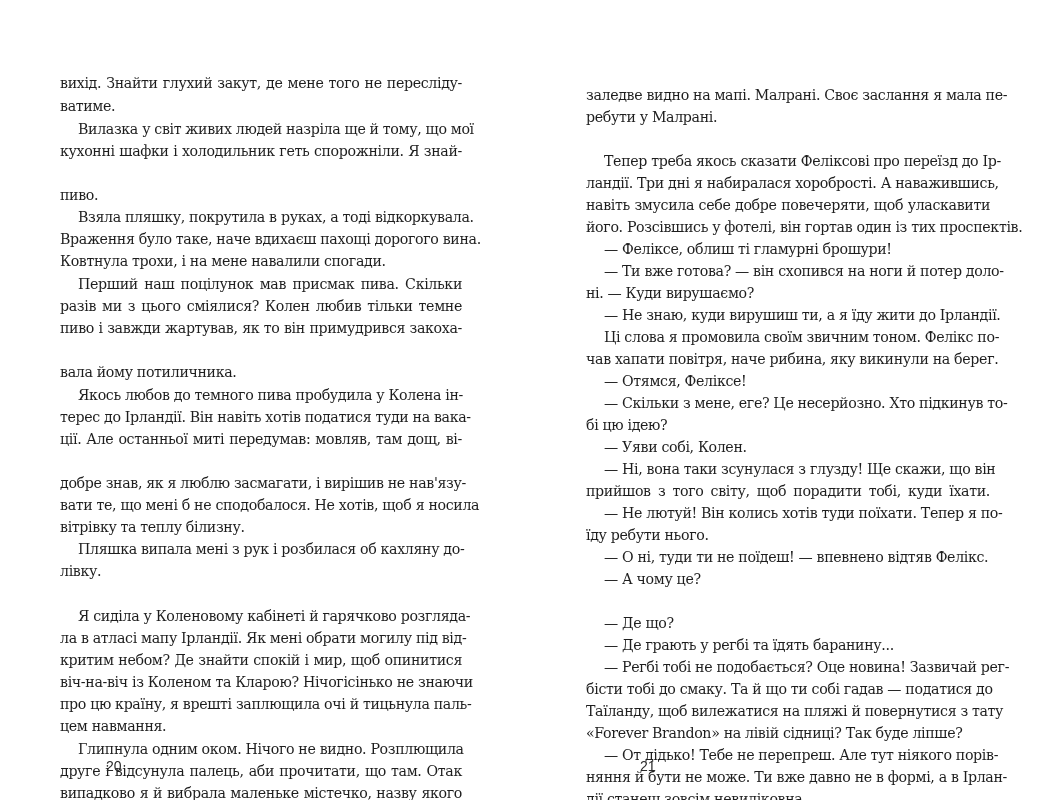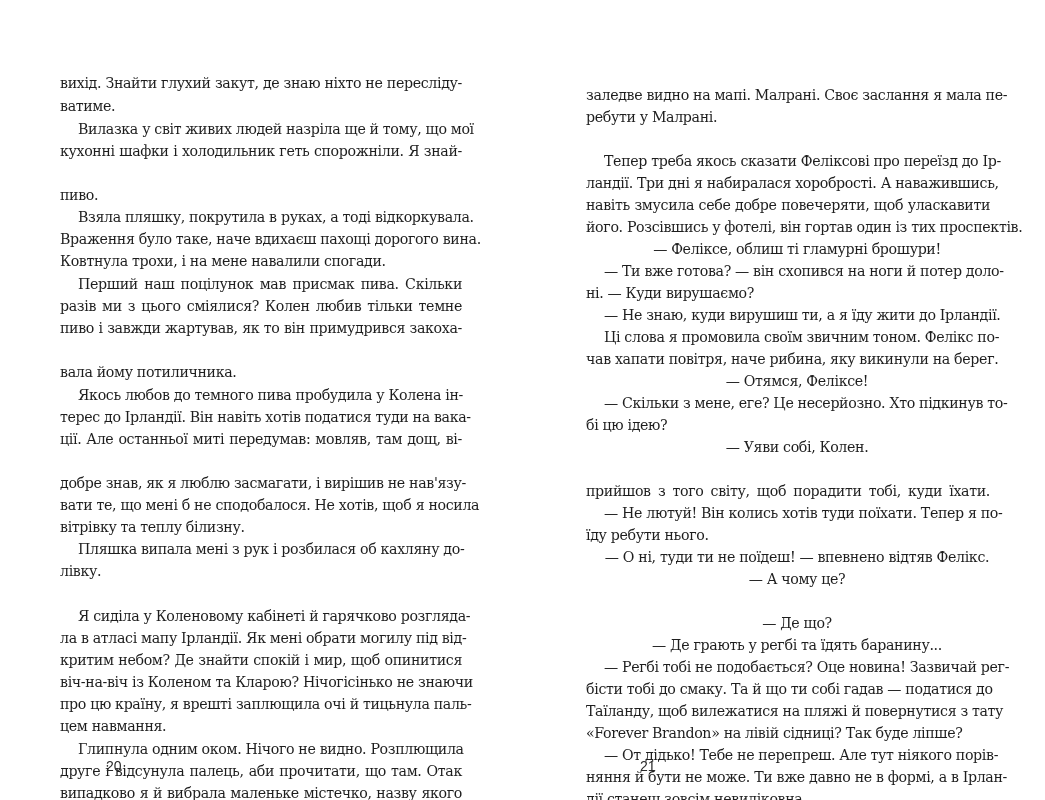--- a/index.html
+++ b/index.html
@@ -15,33 +15,33 @@
     position: absolute;
     height: 22px;
     line-height: 22px;
     font-size: 14.2px;
     white-space: nowrap;
     letter-spacing: -0.35px;
   }
   .just { text-align: justify; text-align-last: justify; }
   .left .line { left: 60px; width: 402px; }
   .right .line { left: 64px; width: 404px; }
-  .indent { padding-left: 18px; box-sizing: border-box; text-align: center; }
+  .indent { padding-left: 18px; box-sizing: border-box; }
   .page-number {
     position: absolute; top: 758px;
     font-family: "Liberation Sans", sans-serif;
     font-size: 14px; color: #2a2a2a;
   }
 </style>
 </head>
 <body>
 
 <div class="page page-left left">
 
-  <div class="line just" style="top:72px">вихід. Знайти глухий закут, де знаю ніхто не пересліду-</div>
+  <div class="line just" style="top:72px">вихід. Знайти глухий закут, де мене того не пересліду-</div>
   <div class="line" style="top:95px">ватиме.</div>
   <div class="line just indent" style="top:118px">Вилазка у світ живих людей назріла ще й тому, що мої</div>
   <div class="line just" style="top:140px">кухонні шафки і холодильник геть спорожніли. Я знай-</div>
   <div class="line" style="top:184px">пиво.</div>
   <div class="line just" style="top:228px">Враження було таке, наче вдихаєш пахощі дорогого вина.</div>
   <div class="line just indent" style="top:206px">Взяла пляшку, покрутила в руках, а тоді відкоркувала.</div>
   <div class="line" style="top:250px">Ковтнула трохи, і на мене навалили спогади.</div>
   <div class="line just indent" style="top:273px">Перший наш поцілунок мав присмак пива. Скільки</div>
   <div class="line just" style="top:295px">разів ми з цього сміялися? Колен любив тільки темне</div>
   <div class="line just" style="top:317px">пиво і завжди жартував, як то він примудрився закоха-</div>
@@ -79,20 +79,21 @@
   <div class="line indent" style="top:238px">— Феліксе, облиш ті гламурні брошури!</div>
   <div class="line just indent" style="top:260px">— Ти вже готова? — він схопився на ноги й потер доло-</div>
   <div class="line" style="top:282px">ні. — Куди вирушаємо?</div>
   <div class="line just indent" style="top:304px">— Не знаю, куди вирушиш ти, а я їду жити до Ірландії.</div>
   <div class="line just indent" style="top:326px">Ці слова я промовила своїм звичним тоном. Фелікс по-</div>
   <div class="line just" style="top:348px">чав хапати повітря, наче рибина, яку викинули на берег.</div>
   <div class="line indent" style="top:370px">— Отямся, Феліксе!</div>
   <div class="line just indent" style="top:392px">— Скільки з мене, еге? Це несерйозно. Хто підкинув то-</div>
   <div class="line" style="top:414px">бі цю ідею?</div>
   <div class="line indent" style="top:436px">— Уяви собі, Колен.</div>
+  <div class="line just indent" style="top:458px">— Ні, вона таки зсунулася з глузду! Ще скажи, що він</div>
   <div class="line just" style="top:480px">прийшов з того світу, щоб порадити тобі, куди їхати.</div>
   <div class="line just indent" style="top:502px">— Не лютуй! Він колись хотів туди поїхати. Тепер я по-</div>
   <div class="line" style="top:524px">їду ребути нього.</div>
   <div class="line indent" style="top:546px">— О ні, туди ти не поїдеш! — впевнено відтяв Фелікс.</div>
   <div class="line indent" style="top:568px">— А чому це?</div>
   <div class="line indent" style="top:612px">— Де що?</div>
   <div class="line indent" style="top:634px">— Де грають у регбі та їдять баранину...</div>
   <div class="line just indent" style="top:656px">— Регбі тобі не подобається? Оце новина! Зазвичай рег-</div>
   <div class="line just" style="top:678px">бісти тобі до смаку. Та й що ти собі гадав — податися до</div>
   <div class="line just" style="top:700px">Таїланду, щоб вилежатися на пляжі й повернутися з тату</div>

